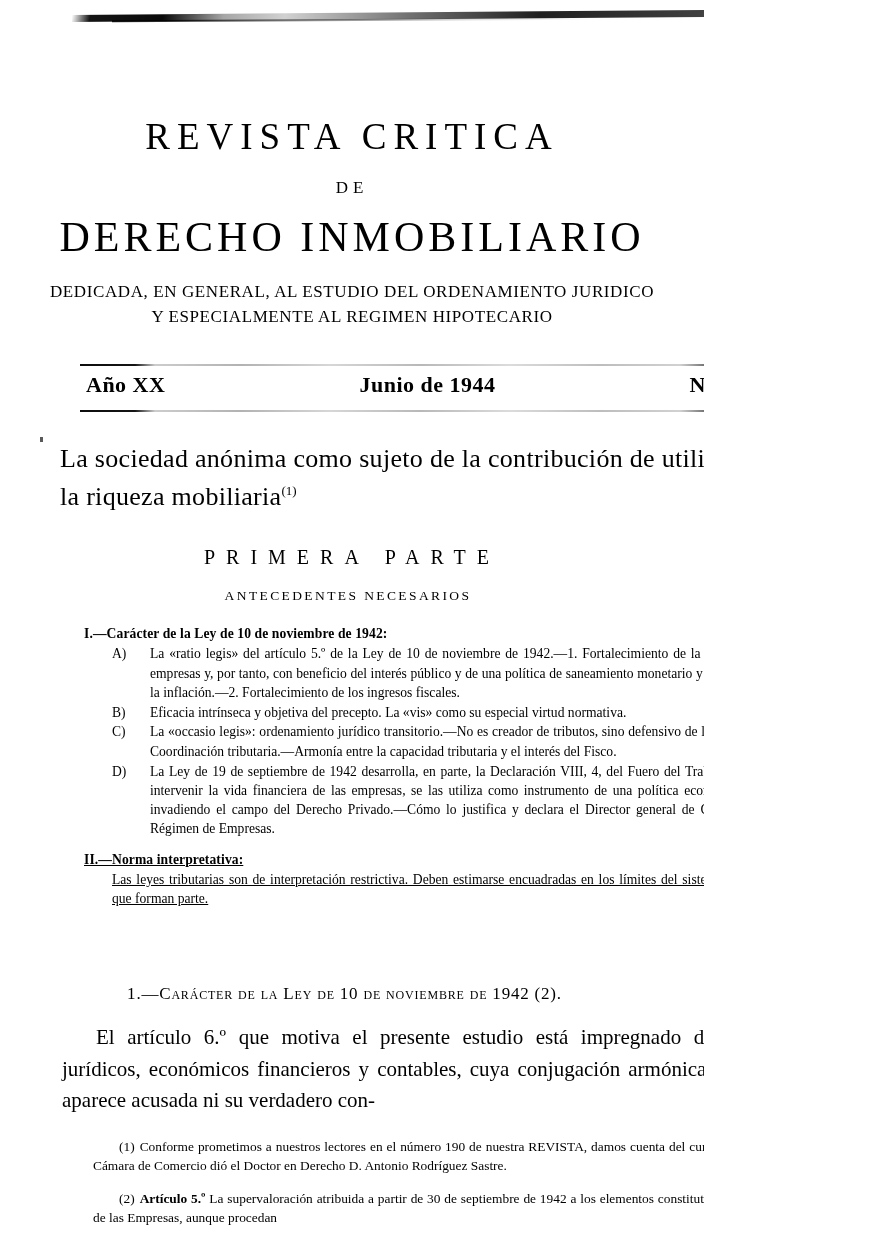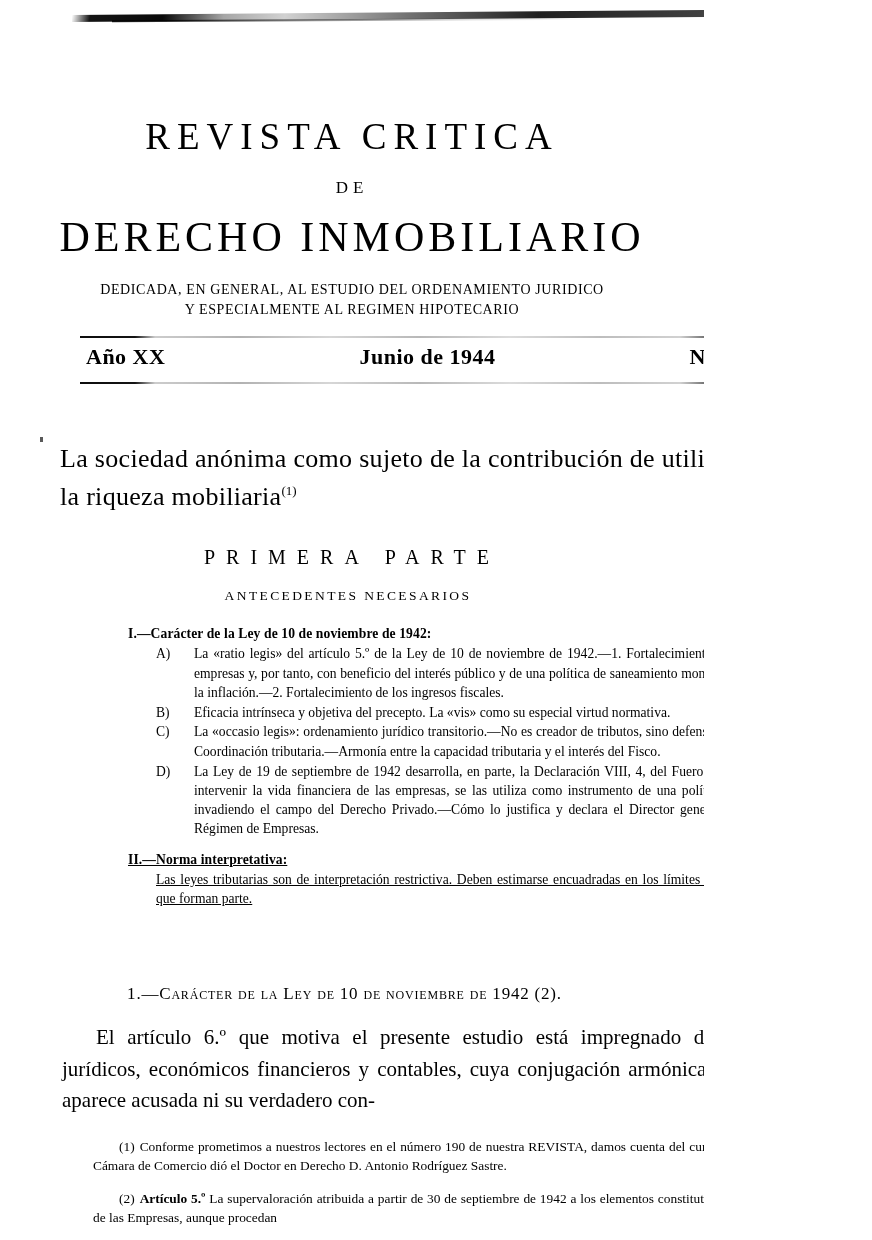--- a/index.html
+++ b/index.html
@@ -91,31 +91,31 @@
     margin-top: 23px;
   }
   .mast-title2 {
     font-size: 42px;
     letter-spacing: 4px;
     line-height: 1;
     margin-top: 18px;
     white-space: nowrap;
   }
   .mast-sub {
-    font-size: 14px;
+    font-size: 17px;
     letter-spacing: 0.6px;
     line-height: 1.45;
     margin-top: 22px;
   }
 
   
   .issue-bar {
     position: absolute;
     left: 80px;
-    top: 336px;
+    top: 364px;
     width: 712px;
     height: 48px;
   }
   .rule {
     position: absolute;
     left: 0;
     width: 100%;
     height: 2px;
     background: linear-gradient(90deg,
         rgba(0,0,0,0.95) 0px,
@@ -186,21 +186,20 @@
 
   
   .outline {
     position: absolute;
     left: 84px;
     top: 624px;
     width: 712px;
     font-size: 13.6px;
     line-height: 1.42;
     text-align: justify;
-    margin-left: 44px;
   }
   .outline .roman-head {
     font-weight: 700;
     letter-spacing: 0.1px;
     margin-bottom: 1px;
   }
   .outline .items {
     margin: 0;
     padding: 0;
     list-style: none;

